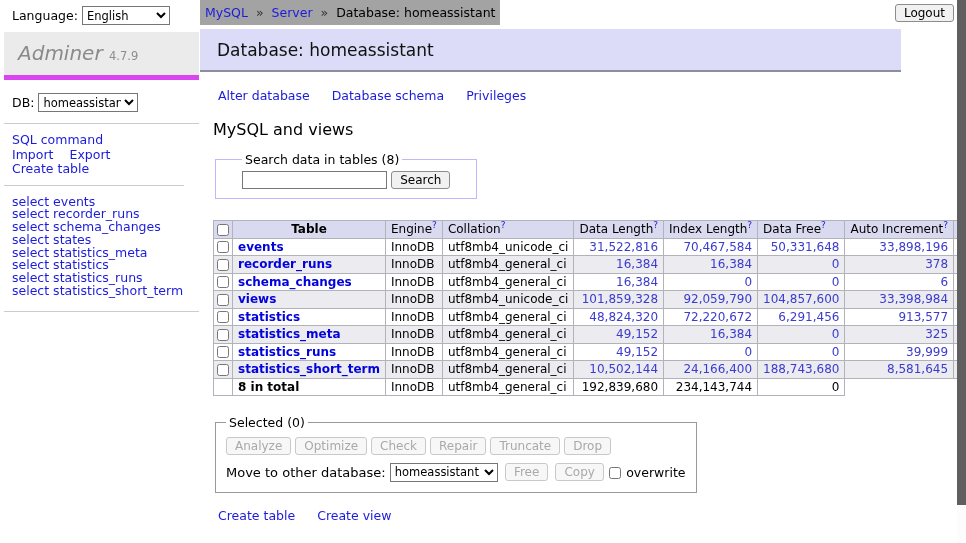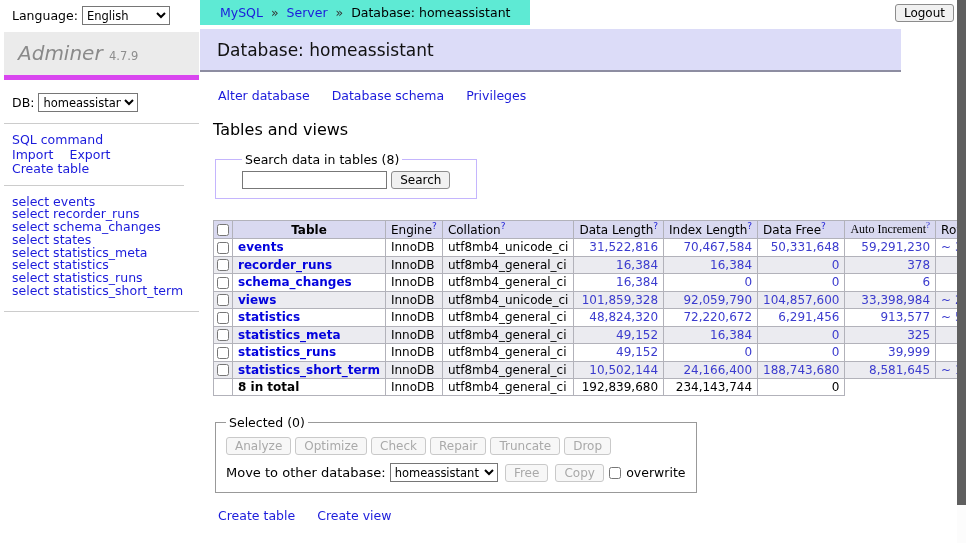--- a/index.html
+++ b/index.html
@@ -24,21 +24,21 @@
   #sidebar h1 .ver { font-size:11.5px; color:#8d8d8d; font-style:normal; }
   .db-row { margin:0; padding:13px 8px 11px; font-size:12.5px; border-bottom:1px solid #ccc; }
   .db-row select { width:100px; }
   .menu-links { margin:0; padding:9px 8px 8px; width:180px; border-bottom:1px solid #ccc; font-size:12.5px; line-height:13.5px; }
   .menu-links a { margin-right:16px; white-space:nowrap; display:inline-block; margin-bottom:1px; }
   ul.table-list { margin:0; padding:10px 8px 13px; list-style:none; border-bottom:1px solid #ccc; font-size:12.5px; line-height:12.8px; }
   ul.table-list li { margin:0; padding:0; }
 
   
   #content { position:absolute; left:200px; top:0; width:757px; }
-  #breadcrumb { display:inline-block; background:#5eead4; height:25px; line-height:25px; padding:0 20px; font-size:12.5px; white-space:nowrap; }
+  #breadcrumb { display:inline-block; background:#a3a3a3; height:25px; line-height:25px; padding:0 5px; font-size:12.5px; white-space:nowrap; }
   #breadcrumb .sep { color:#333; margin:0 4px; }
   #logout { position:absolute; top:4px; right:3px; }
   button { font-family:"DejaVu Sans", sans-serif; font-size:12px; background:#f1f1f1; border:1px solid #8c8c8c; border-radius:3px; padding:1px 8px; color:#000; }
   button:disabled { color:#a9a9a9; border-color:#c9c9c9; background:#f7f7f7; }
   h2 { margin:4px 0 0; width:701px; padding:11px 17px 10px; background:#dcdcf8; border-bottom:2px solid #8d8da1; font-weight:normal; font-size:17px; color:#111; }
   .page { padding:0 0 0 13px; }
   .links-row { margin:16px 0 0 5px; font-size:12.5px; }
   .links-row a { margin-right:22px; }
   h3 { margin:17px 0 0; font-weight:normal; font-size:16px; }
   .search-fs { display:inline-block; margin:13px 0 8px 2px; border:1px solid #c4b5fd; padding:4px 26px 9px; }
@@ -107,51 +107,51 @@
       <li><a>select statistics_short_term</a></li>
     </ul>
 </div>
 
 <div id="content">
   <span id="breadcrumb"><a>MySQL</a><span class="sep"> » </span><a>Server</a><span class="sep"> » </span><span>Database: homeassistant</span></span>
   <button id="logout">Logout</button>
   <h2>Database: homeassistant</h2>
   <div class="page">
     <p class="links-row"><a>Alter database</a><a>Database schema</a><a>Privileges</a></p>
-    <h3>Tables and views</h3>
+    <h3>MySQL and views</h3>
     <fieldset class="search-fs">
       <legend>Search data in tables (8)</legend>
       <input type="text" value="" style="">
       <button>Search</button>
     </fieldset>
 
     <table id="tables-table">
       <thead>
           <tr>
             <th class="chk" style="width: 22px;"><input type="checkbox" style=""></th>
             <th class="tbl-col" style="width: 112px;"><span>Table</span></th>
             <th style="width: 45px;"><span>Engine</span><sup class="help">?</sup></th>
             <th style="width: 95px;"><span>Collation</span><sup class="help">?</sup></th>
             <th style="width: 70px;"><span>Data Length</span><sup class="help">?</sup></th>
             <th style="width: 70px;"><span>Index Length</span><sup class="help">?</sup></th>
             <th style="width: 65px;"><span>Data Free</span><sup class="help">?</sup></th>
-            <th style="width: 78px; font-family: Liberation Serif, serif;"><span>Auto Increment</span><sup class="help">?</sup></th>
+            <th style="width: 78px;"><span>Auto Increment</span><sup class="help">?</sup></th>
             <th style="width: 57px;"><span>Rows</span></th>
           </tr>
         </thead>
       <tbody>
           <tr>
             <td class="chk"><input type="checkbox" style=""></td>
             <td class="name"><a>events</a></td>
             <td>InnoDB</td>
             <td>utf8mb4_unicode_ci</td>
             <td class="num"><a>31,522,816</a></td>
             <td class="num"><a>70,467,584</a></td>
             <td class="num"><a>50,331,648</a></td>
-            <td class="num"><a>59,291,230</a></td>
+            <td class="num"><a>33,898,196</a></td>
             <td class="num"><a>~ 312,180</a></td>
           </tr>
           <tr class="odd">
             <td class="chk"><input type="checkbox" style=""></td>
             <td class="name"><a>recorder_runs</a></td>
             <td>InnoDB</td>
             <td>utf8mb4_general_ci</td>
             <td class="num"><a>16,384</a></td>
             <td class="num"><a>16,384</a></td>
             <td class="num"><a>0</a></td>

